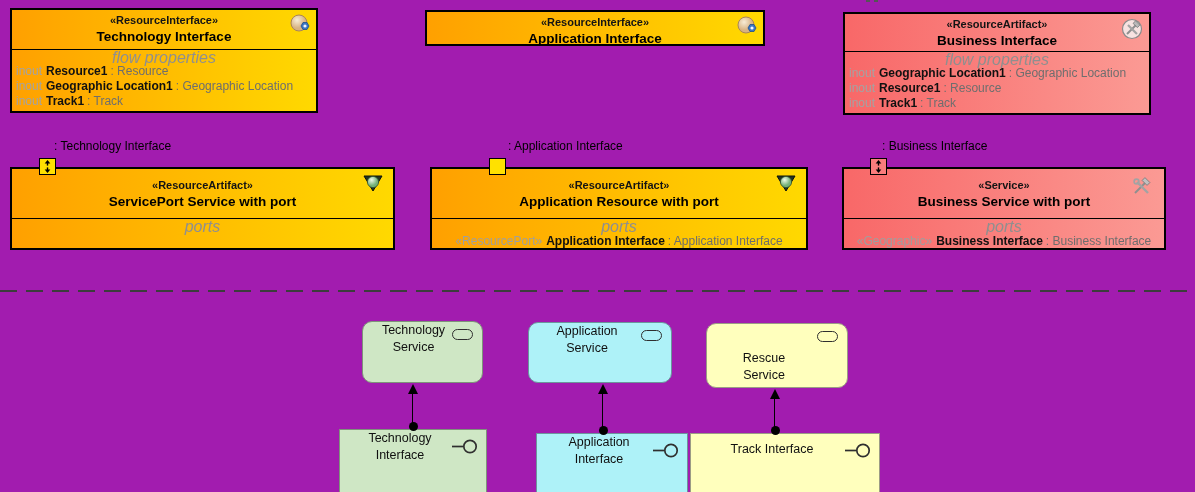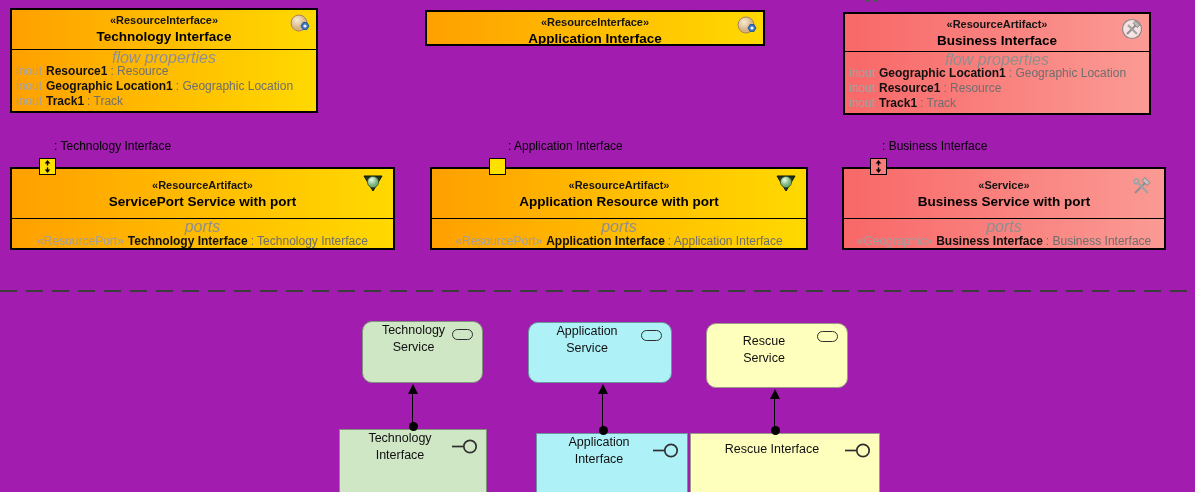--- a/index.html
+++ b/index.html
@@ -160,23 +160,20 @@
                 <stop offset="100%" stop-color="#74b178"></stop>
               </radialGradient>
             </defs>
           <polygon points="1,1 19,1 10,16" fill="#223322" stroke="#0c140c" stroke-width="1"></polygon>
           <circle cx="10" cy="7" r="5.6" fill="url(#g2)" stroke="#2f4f2f" stroke-width="0.8"></circle>
         </svg>
       </span>
     </div>
     <div class="hsep"></div>
     <div class="comp-label">ports</div>
-    <div class="ports-row">
-      <span class="pstereo">«ResourcePort»</span><span class="pname">Technology Interface</span><span class="ptype">: Technology Interface</span>
-    </div>
   </div>
 
   <div class="ubox grad-orange" style="left:430px;top:167px;width:378px;height:83px;">
     <div class="hdr tall" style="height:39px;">
       <div class="stereo">«ResourceArtifact»</div>
       <div class="bname">Application Resource with port</div>
       <span class="corner-icon" style="top:6px;right:10px;">
         <svg width="20" height="17" viewBox="0 0 20 17">
           <polygon points="1,1 19,1 10,16" fill="#223322" stroke="#0c140c" stroke-width="1"></polygon>
           <circle cx="10" cy="7" r="5.6" fill="url(#g2)" stroke="#2f4f2f" stroke-width="0.8"></circle>
@@ -221,21 +218,21 @@
   </div>
   <div class="node round n-cyan" style="left:528px;top:322px;width:144px;height:61px;">
     <div class="svc-pill"></div>
     <div class="node-text">
       <div>Application</div>
       <div>Service</div>
     </div>
   </div>
   <div class="node round n-yellow" style="left:706px;top:323px;width:142px;height:65px;">
     <div class="svc-pill"></div>
-    <div class="node-text" style="padding-top:9px;">
+    <div class="node-text" style="padding-top:26px;">
       <div>Rescue</div>
       <div>Service</div>
     </div>
   </div>
 
   <div class="node n-green" style="left:339px;top:429px;width:148px;height:75px;">
     <span class="lolli">
       <svg width="26" height="15" viewBox="0 0 26 15">
         <line x1="0" y1="7.5" x2="11" y2="7.5" stroke="#2f2f2f" stroke-width="1.7"></line>
         <circle cx="18" cy="7.5" r="6.2" fill="none" stroke="#2f2f2f" stroke-width="1.7"></circle>
@@ -259,21 +256,21 @@
     </div>
   </div>
   <div class="node n-yellow" style="left:690px;top:433px;width:190px;height:75px;">
     <span class="lolli">
       <svg width="26" height="15" viewBox="0 0 26 15">
         <line x1="0" y1="7.5" x2="11" y2="7.5" stroke="#2f2f2f" stroke-width="1.7"></line>
         <circle cx="18" cy="7.5" r="6.2" fill="none" stroke="#2f2f2f" stroke-width="1.7"></circle>
       </svg>
     </span>
     <div class="node-text" style="padding-top:7px;">
-      <div>Rescue Interface</div>
+      <div>Track Interface</div>
       <div></div>
     </div>
   </div>
 
   <div>
     <div class="arrow-up" style="left:408px;top:384px;"></div>
     <div class="conn-line" style="left:412px;top:392px;height:33px;"></div>
     <div class="conn-dot" style="left:409px;top:422px;"></div>
   </div>
   <div>

